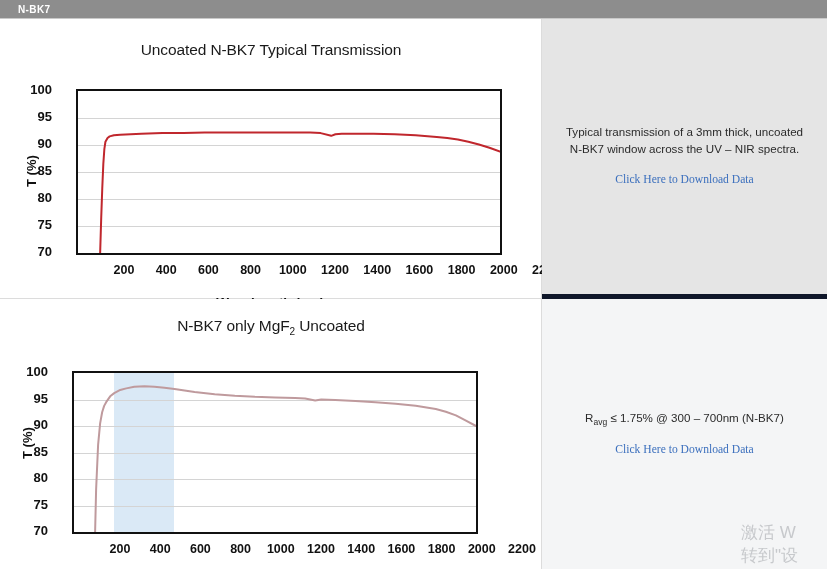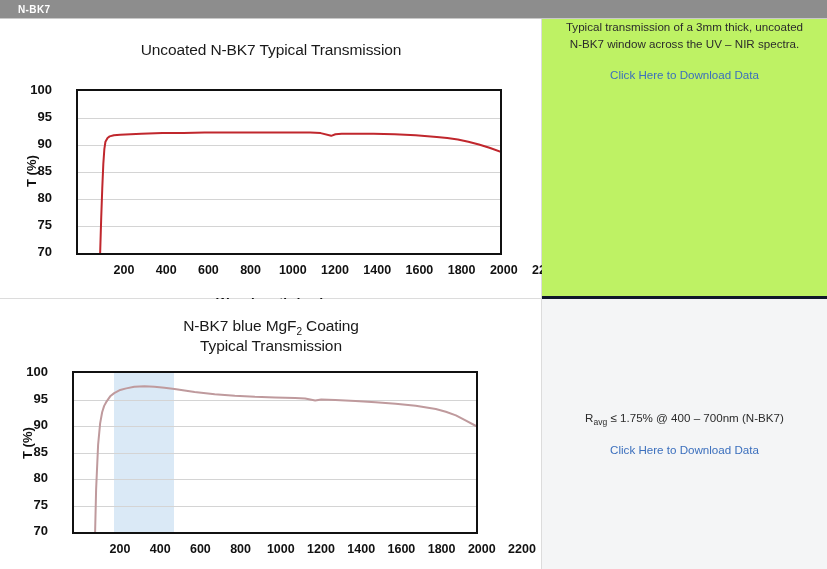--- a/index.html
+++ b/index.html
@@ -29,28 +29,28 @@
   
   .grid{
     position:relative;
     width:827px;height:551px;
     display:grid;
     grid-template-columns:542px 285px;
     grid-template-rows:280px 271px;
   }
   .cell{position:relative;box-sizing:border-box;}
   .cell-chart-top{border-right:1px solid #dcdcdc;border-bottom:1px solid #dcdcdc;background:#fff;}
-  .cell-text-top{border-bottom:3px solid #0f172a;background:#bef264;display:flex;flex-direction:column;}
+  .cell-text-top{border-bottom:5px solid #0f172a;background:#e5e5e5;display:flex;flex-direction:column;justify-content:center;}
   .cell-chart-bot{border-right:1px solid #dcdcdc;background:#fff;}
   .cell-text-bot{background:#f4f5f6;display:flex;flex-direction:column;justify-content:center;}
 
   
   .panel{padding:0 22px;text-align:center;color:#2b2b2b;}
   .panel p{margin:0 0 14px 0;font-size:11.6px;line-height:1.45;}
-  .panel p:last-child{margin-bottom:0;}
+  .panel p:last-child{margin-bottom:0;font-family:Liberation Serif, serif;}
   .dl-link{color:#3b6fbd;font-size:11.6px;text-decoration:none;cursor:pointer;}
   .spec-line{font-size:11.6px;}
   .sub{font-size:8.5px;vertical-align:sub;}
 
   
   .chart-title{
     text-align:center;
     font-weight:normal;
     color:#1a1a1a;
     font-size:15.5px;
@@ -156,22 +156,21 @@
 
   <div class="cell cell-text-top">
     <div class="panel">
       <p>Typical transmission of a 3mm thick, uncoated N-BK7 window across the UV – NIR spectra.</p>
       <p><a class="dl-link" href="#">Click Here to Download Data</a></p>
     </div>
   </div>
 
   <div class="cell cell-chart-bot">
     <div class="chart-title" style="position:absolute;left:0;top:18px;width:542px;">
-      <span>N-BK7 blue MgF</span><span class="sup2">2</span><span> Coating</span><br>
-      <span>Typical Transmission</span>
+      <span>N-BK7 only MgF</span><span class="sup2">2</span><span> Uncoated</span><br>
     </div>
 
     <div class="plot-outer">
       <div class="ylabel" style="left:20px;top:160px;">T (%)</div>
       <div class="yticks" id="yticks-bot" style="left:34px;top:0;">
           <div class="ytick" style="top: 231px;">70</div>
           <div class="ytick" style="top: 204.5px;">75</div>
           <div class="ytick" style="top: 178px;">80</div>
           <div class="ytick" style="top: 151.5px;">85</div>
           <div class="ytick" style="top: 125px;">90</div>
@@ -201,18 +200,22 @@
           <div class="xtick" style="left: 393.6px;">1800</div>
           <div class="xtick" style="left: 433.8px;">2000</div>
           <div class="xtick" style="left: 474px;">2200</div>
         </div>
 
     </div>
   </div>
 
   <div class="cell cell-text-bot">
     <div class="panel">
-      <p class="spec-line"><span>R</span><span class="sub">avg</span><span> ≤ 1.75% @ 400 – 700nm (N-BK7)</span></p>
+      <p class="spec-line"><span>R</span><span class="sub">avg</span><span> ≤ 1.75% @ 300 – 700nm (N-BK7)</span></p>
       <p><a class="dl-link" href="#">Click Here to Download Data</a></p>
     </div>
+    <div class="watermark">
+      <div>激活 W</div>
+      <div>转到"设</div>
+    </div>
   </div>
 
 </div>
 
 </body></html>

